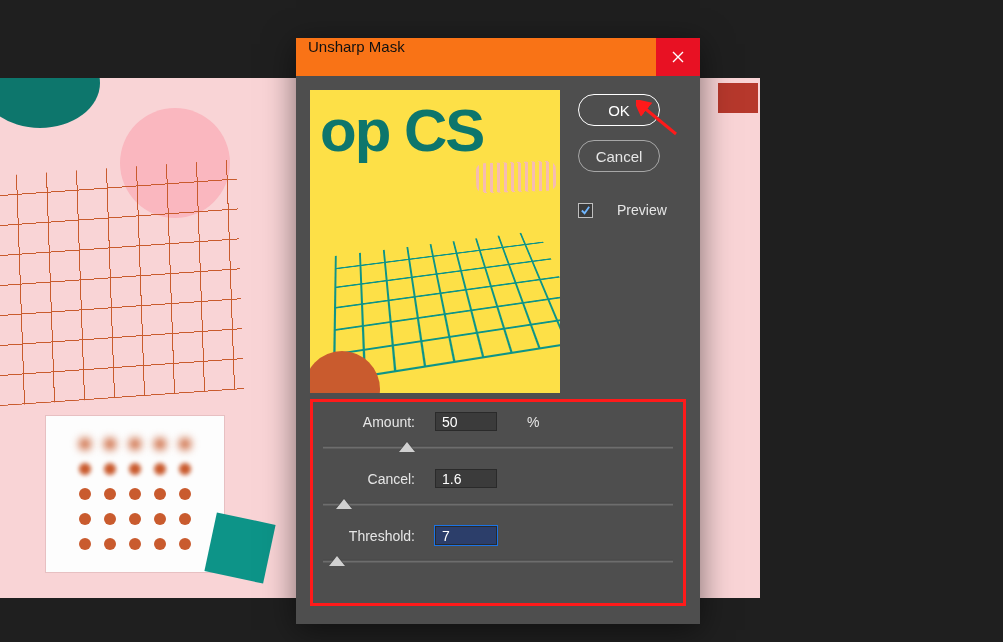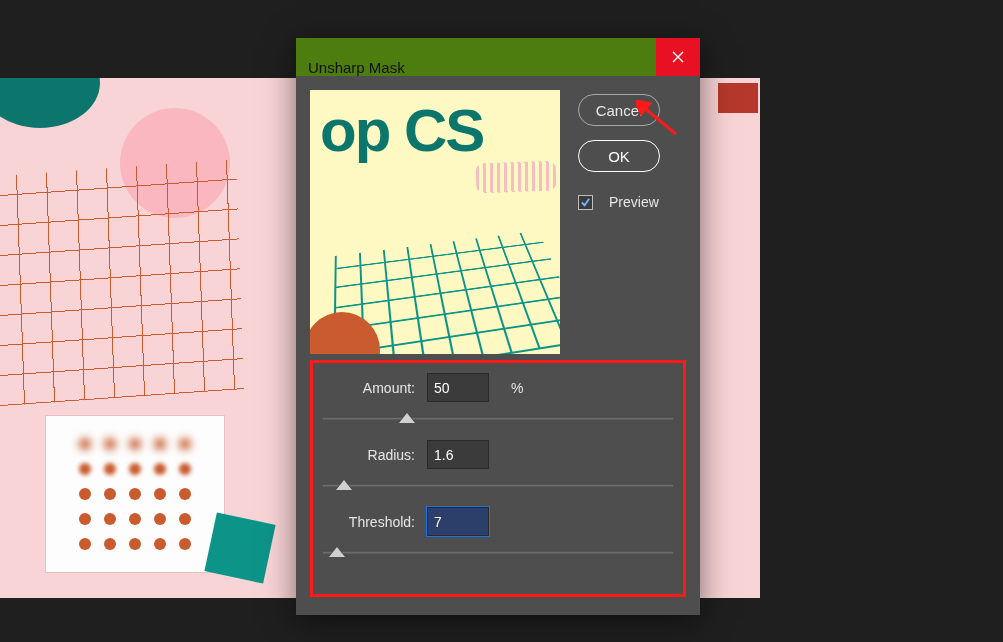--- a/index.html
+++ b/index.html
@@ -100,23 +100,23 @@
   
   .dialog {
     position: absolute;
     left: 296px; top: 38px;
     width: 404px;
     background: #4e4e4e;
     box-shadow: 0 6px 30px rgba(0,0,0,.5);
   }
   .titlebar {
     height: 38px;
-    background: #4d7c0f;
+    background: #f97316;
     display: flex;
-    align-items: flex-end;
+    align-items: flex-start;
     padding: 0 0 0 12px;
     color: #111;
     font-size: 15px;
   }
   .titlebar .spacer { flex: 1; }
   .close-btn {
     width: 44px; height: 38px;
     background: #e81123;
     display: flex;
     align-items: center;
@@ -127,22 +127,22 @@
 
   .dialog-body {
     padding: 14px 14px 18px 14px;
     color: #e6e6e6;
     font-size: 14px;
     position: relative;
   }
 
   .top-row { display: flex; gap: 18px; }
   .preview-pane {
-    width: 250px; height: 264px;
-    background: #fef9c3;
+    width: 250px; height: 303px;
+    background: #fde047;
     position: relative;
     overflow: hidden;
   }
   .pv-text {
     position: absolute;
     top: 6px; left: 10px;
     font-size: 60px;
     font-weight: 800;
     color: #0d766c;
     letter-spacing: -2px;
@@ -199,22 +199,22 @@
   }
   .pill-btn.ok { border-color: #fff; color: #fff; }
   .arrow-annot {
     position: absolute;
     top: 24px; left: 340px;
     pointer-events: none;
   }
   .arrow-annot svg { width: 44px; height: 38px; }
 
   .check-row {
-    display: flex; align-items: center; gap: 16px;
-    margin-top: 8px;
+    display: flex; align-items: center; gap: 24px;
+    margin-top: 16px;
   }
   .checkbox {
     width: 15px; height: 15px;
     border: 1px solid #bfbfbf;
     background: #3a3a3a;
     display: inline-flex;
     align-items: center;
     justify-content: center;
   }
   .checkbox svg { width: 11px; height: 11px; }
@@ -237,26 +237,26 @@
   .highlight {
     border: 3px solid #ff1a1a;
     padding: 10px 8px 20px 8px;
     margin-top: 6px;
   }
 
   .control {
     display: grid;
     grid-template-columns: 100px 72px 1fr;
     align-items: center;
-    column-gap: 6px;
+    column-gap: 14px;
     margin-bottom: 4px;
   }
   .control .lbl { text-align: right; padding-right: 6px; color: #e6e6e6; }
   .control input.numbox {
-    height: 29px;
+    height: 19px;
     background: #3b3b3b;
     border: 1px solid #2a2a2a;
     color: #fff;
     padding: 0 6px;
     font-size: 14px;
     width: 62px;
   }
   .control input.numbox.focused {
     outline: 1px solid #1a73e8;
     background: #2c3e6a;
@@ -344,25 +344,25 @@
   <div class="dialog-body">
     <div class="top-row">
       <div class="preview-pane">
         <div class="pv-text">op CS</div>
         <div class="pv-scribble"></div>
         <div class="pv-grid"></div>
         <div class="pv-orange"></div>
       </div>
 
       <div class="right-col">
+        <button class="pill-btn ok">
+          <span>OK</span>
+        </button>
         <button class="pill-btn">
           <span>Cancel</span>
-        </button>
-        <button class="pill-btn ok">
-          <span>OK</span>
         </button>
         <label class="check-row">
           <span class="checkbox">
             <svg viewBox="0 0 12 12">
                 <path d="M2 6 L5 9 L10 2" stroke="#6fb6ff" stroke-width="2" fill="none"></path>
               </svg>
           </span>
           <span>Preview</span>
         </label>
       </div>
@@ -386,21 +386,21 @@
         <span class="lbl">Amount:</span>
         <input class="numbox" value="50" style="">
         <span class="unit">%</span>
       </div>
       <div class="slider">
         <div class="track"></div>
         <div class="thumb" id="thumb-amount" style="left: 24%;"></div>
       </div>
 
       <div class="control">
-        <span class="lbl">Radius:</span>
+        <span class="lbl">Cancel:</span>
         <input class="numbox" value="1.6" style="">
       </div>
       <div class="slider">
         <div class="track"></div>
         <div class="thumb" id="thumb-radius" style="left: 6%;"></div>
       </div>
 
       <div class="control">
         <span class="lbl">Threshold:</span>
         <input class="numbox focused" value="7" style="">

